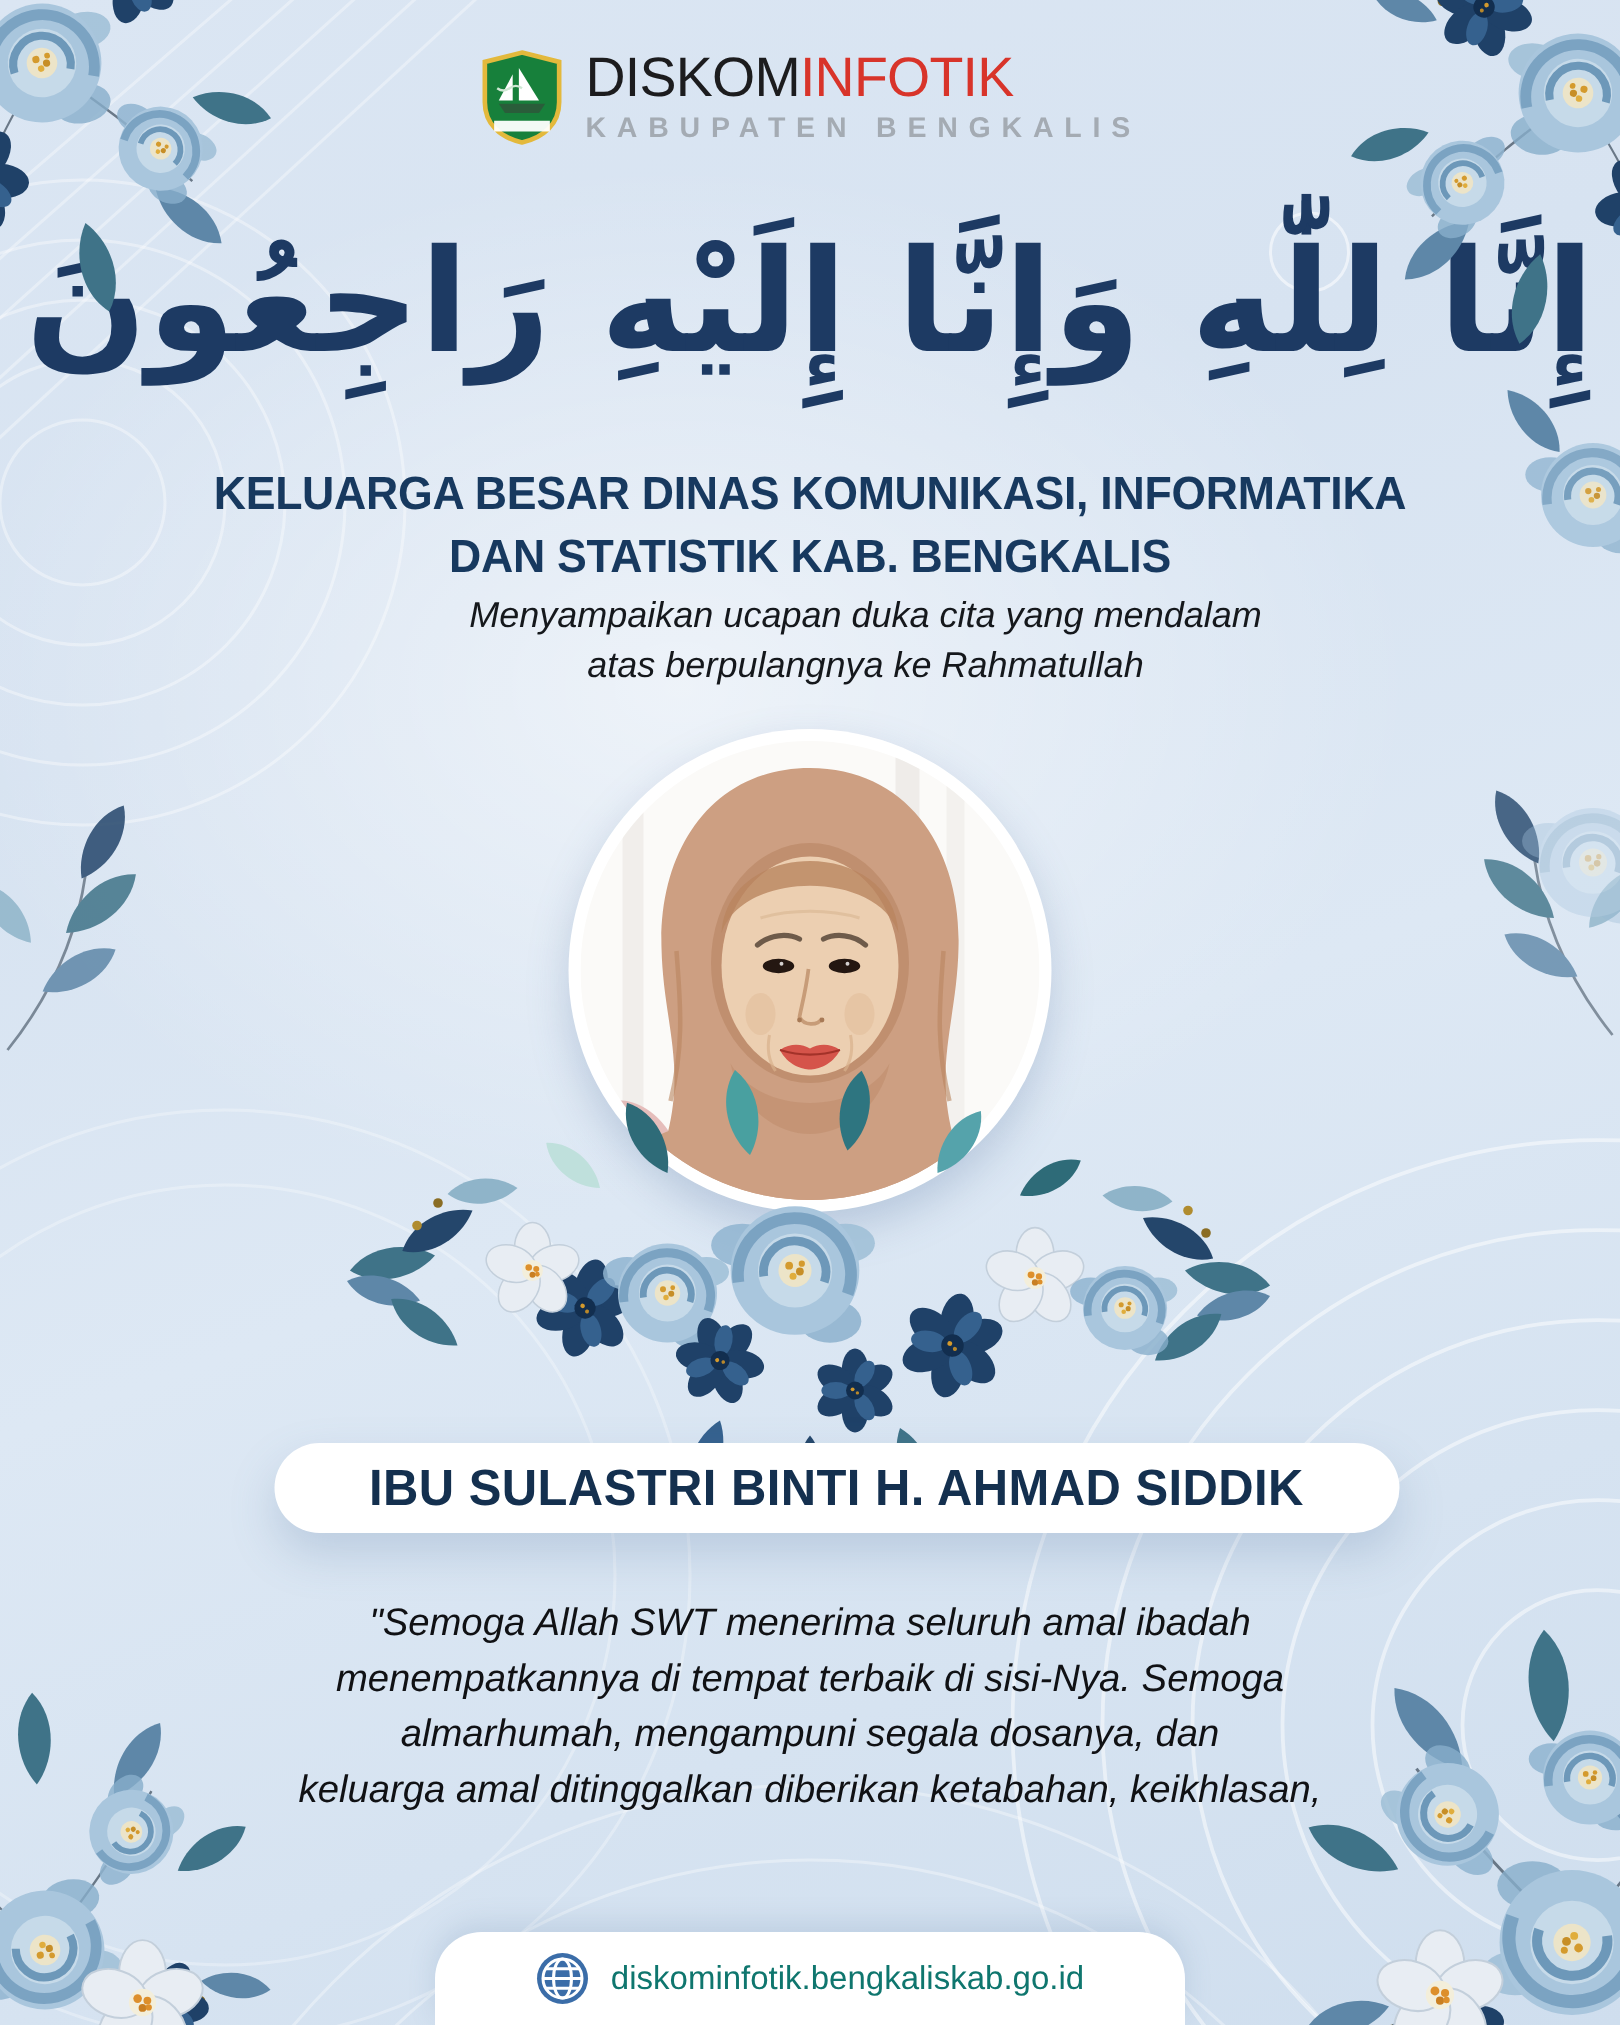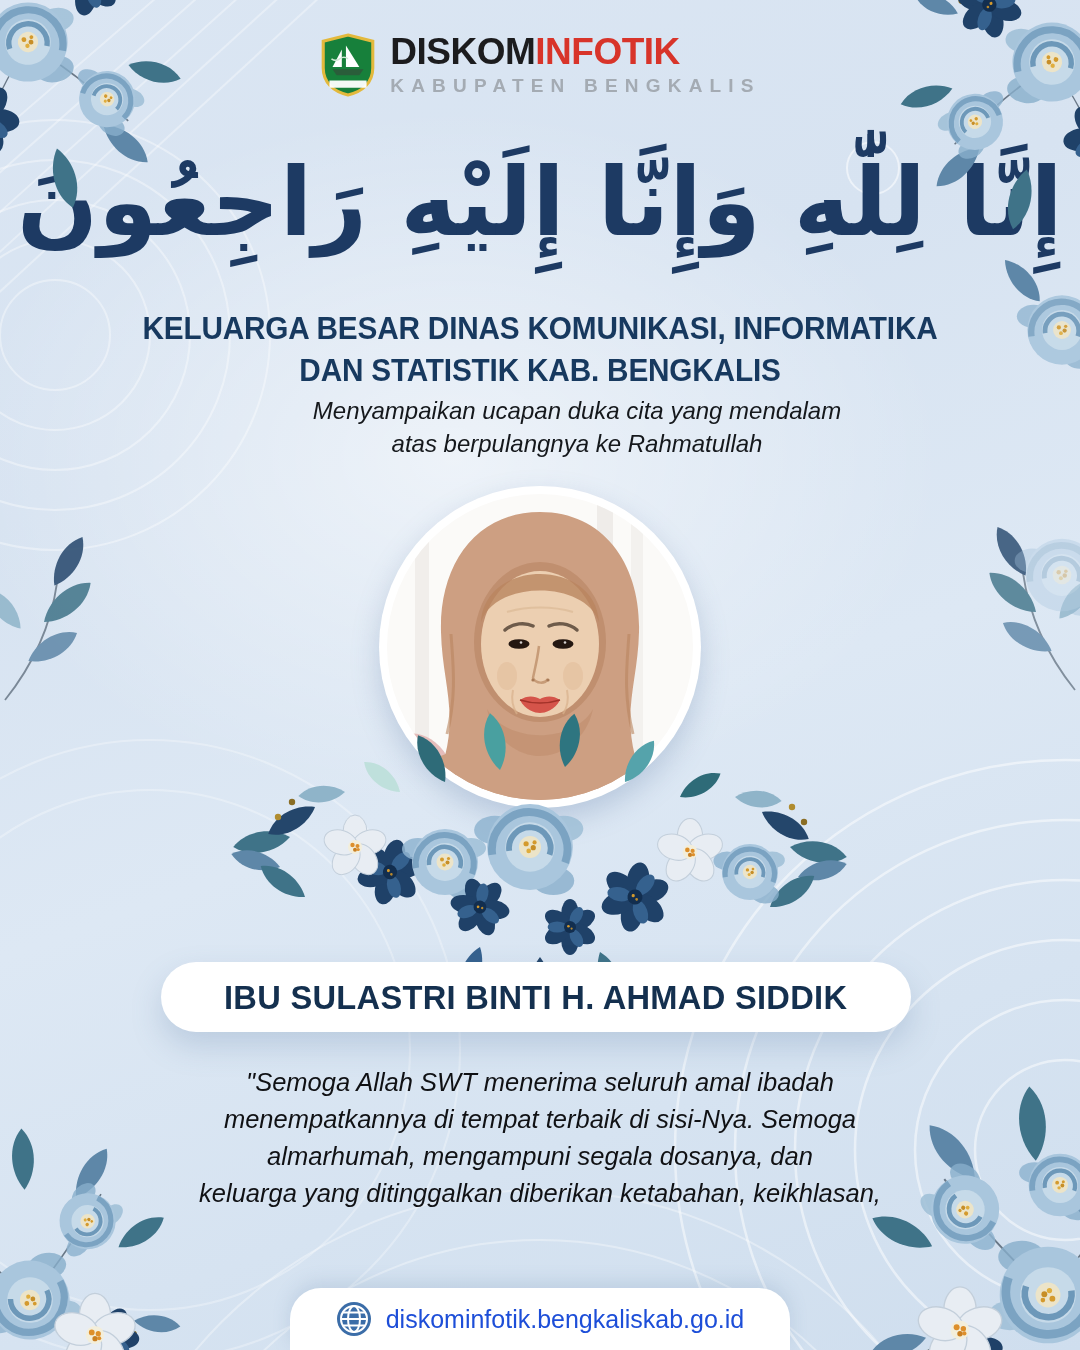--- a/index.html
+++ b/index.html
@@ -11,21 +11,21 @@
     font-family:"Liberation Sans",sans-serif;
   }
   .layer{position:absolute;top:0;left:0;width:1080px;height:1350px;pointer-events:none;}
   .arcs{z-index:1;}
   .content{z-index:2;}
   .florals{z-index:3;}
 
   
   .logo{position:absolute;top:32px;left:0;width:1080px;display:flex;justify-content:center;align-items:center;gap:13px;z-index:2;}
   .logo-text{display:flex;flex-direction:column;align-items:flex-start;}
-  .brand-line{font-size:37px;font-weight:700;letter-spacing:-.5px;line-height:40px;}
+  .brand-line{font-size:37px;font-weight:400;letter-spacing:-.5px;line-height:40px;}
   .brand-black{color:#1c1c1e;}
   .brand-red{color:#d8342a;}
   .brand-tagline{font-size:19px;font-weight:700;letter-spacing:7.2px;color:#a4abb3;margin-top:3px;}
 
   
   .arabic{
     position:absolute;top:104px;left:0;width:1080px;height:206px;z-index:2;
     text-align:center;line-height:196px;font-size:95px;color:#1d3a63;
     font-family:"DejaVu Sans",sans-serif;direction:rtl;font-weight:700;
   }
@@ -34,35 +34,35 @@
   .org-name{position:absolute;top:308px;left:0;width:1080px;text-align:center;z-index:2;
     color:#17395f;font-weight:800;font-size:31px;line-height:42px;letter-spacing:-.2px;transform:scaleX(.96);}
   .announce{position:absolute;top:394px;left:0;width:1080px;text-align:center;z-index:2;
     color:#15181c;font-style:italic;font-size:24px;line-height:33px;margin-left:37px;}
 
   
   .photo{position:absolute;left:379px;top:486px;width:322px;height:322px;border-radius:50%;
     background:#ffffff;box-shadow:0 12px 28px rgba(90,120,160,.28);z-index:2;}
 
   
-  .name-pill{position:absolute;left:161px;top:962px;width:750px;height:70px;background:#ffffff;
+  .name-pill{position:absolute;left:183px;top:962px;width:750px;height:60px;background:#ffffff;
     border-radius:39px;box-shadow:0 14px 30px rgba(96,126,166,.25);z-index:4;
     display:flex;align-items:center;justify-content:center;}
   .name-pill span{font-size:34px;font-weight:800;color:#14304f;letter-spacing:.3px;
     display:inline-block;transform:scaleX(.96);}
 
   
   .quote{position:absolute;left:140px;top:1064px;width:800px;z-index:2;text-align:center;
     font-style:italic;font-size:25.5px;line-height:37px;color:#101114;font-weight:500;}
 
   
   .footer-pill{position:absolute;left:290px;bottom:0;width:500px;height:62px;background:#ffffff;
     border-radius:31px 31px 0 0;box-shadow:0 -6px 18px rgba(96,126,166,.18);z-index:4;
     display:flex;align-items:center;justify-content:center;gap:14px;}
-  .footer-pill .site{font-size:25px;color:#1d4ed8;font-weight:500;}
+  .footer-pill .site{font-size:22px;color:#0f766e;font-weight:500;}
 </style>
 </head>
 <body>
 
 <div class="poster">
 
   <svg class="layer arcs" viewBox="0 0 1080 1350">
     <g fill="none" stroke="#ffffff">
       <g opacity="0.38" stroke-width="2">
         <circle cx="55" cy="335" r="55"></circle>
@@ -174,21 +174,21 @@
   </div>
 
   <div class="name-pill">
     <span>IBU SULASTRI BINTI H. AHMAD SIDDIK</span>
   </div>
 
   <div class="quote content">
     <div>"Semoga Allah SWT menerima seluruh amal ibadah</div>
     <div>menempatkannya di tempat terbaik di sisi-Nya. Semoga</div>
     <div>almarhumah, mengampuni segala dosanya, dan</div>
-    <div>keluarga yang ditinggalkan diberikan ketabahan, keikhlasan,</div>
+    <div>keluarga amal ditinggalkan diberikan ketabahan, keikhlasan,</div>
   </div>
 
   <div class="footer-pill">
     <svg width="36" height="36" viewBox="0 0 36 36">
       <circle cx="18" cy="18" r="17" fill="#3b6da8"></circle>
       <g stroke="#ffffff" stroke-width="2" fill="none">
         <circle cx="18" cy="18" r="13"></circle>
         <ellipse cx="18" cy="18" rx="6" ry="13"></ellipse>
         <path d="M5,18 H31"></path>
         <path d="M7,11.5 H29"></path>

